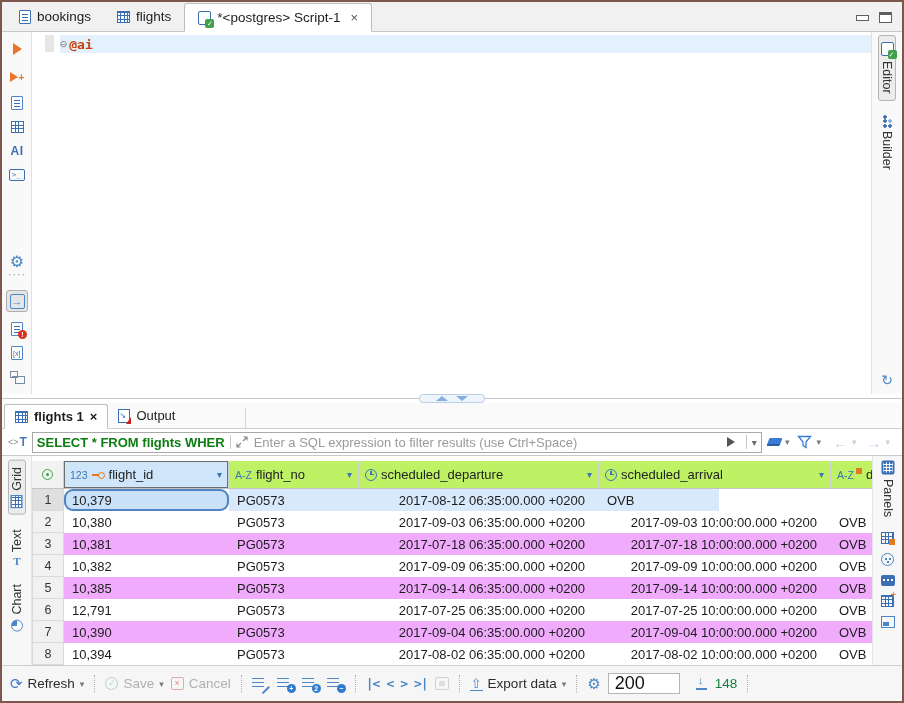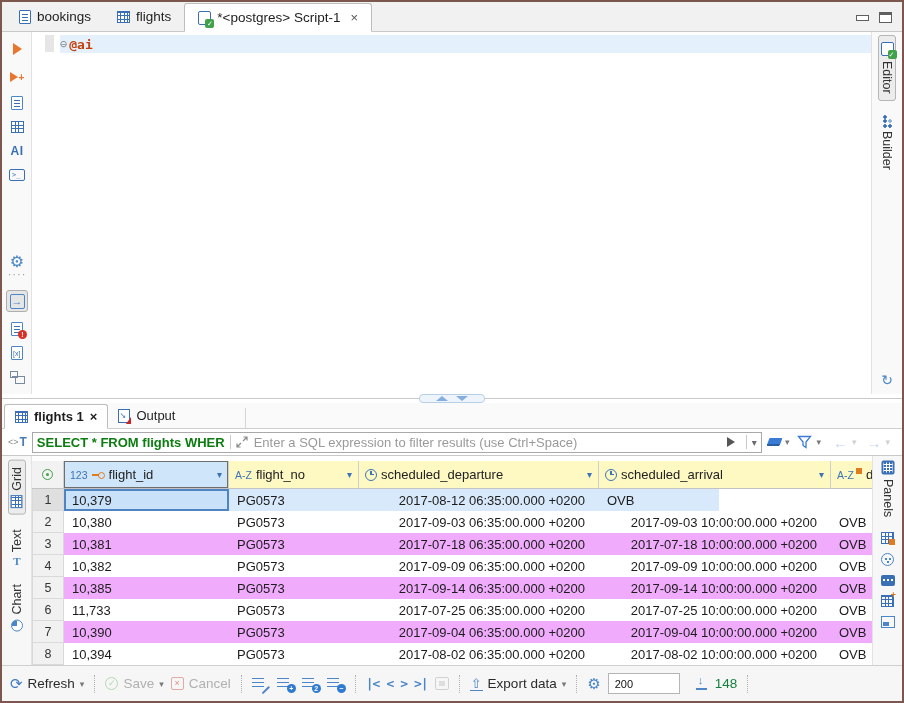--- a/index.html
+++ b/index.html
@@ -131,21 +131,21 @@
   .ic-text { color:#4a86c8; font-weight:bold; font-size:11px; font-family:"Liberation Serif",serif;}
   .ic-pie { width:12px; height:12px; border-radius:50%; border:1.5px solid #4a86c8;
      background: conic-gradient(#4a86c8 0 90deg, #fff 90deg 360deg); }
 
   .gridwrap { flex:1; min-width:0; overflow:hidden; padding-top:5px; background:#fff;}
   .ghead { display:flex; height:28px; }
   .corner { width:32px; flex:none; background:#f2f2f2; border-right:1px solid #cfcfcf; border-bottom:1px solid #c3c3c3;
      display:flex; align-items:center; justify-content:center;}
   .greendot { width:11px; height:11px; border-radius:50%; border:1.6px solid #43a047; position:relative;}
   .greendot::after { content:""; position:absolute; left:2.6px; top:2.6px; width:3.5px; height:3.5px; border-radius:50%; background:#43a047;}
-  .hcell { flex:none; background:#fef9c3; border-right:1px solid #cfcfcf; border-bottom:1px solid #c3c3c3;
+  .hcell { flex:none; background:#bef264; border-right:1px solid #cfcfcf; border-bottom:1px solid #c3c3c3;
      display:flex; align-items:center; gap:4px; padding:0 6px; font-size:13px; color:#222; overflow:hidden; white-space:nowrap;}
   .hcell.selcol { background:#cfe5fa; box-shadow: inset 0 0 0 1px #6e6e6e;}
   .tbadge { color:#3d74b8; font-size:10.5px; flex:none;}
   .keyicon { width:13px; height:7px; position:relative; flex:none;}
   .keyicon::before { content:""; position:absolute; left:0; top:3px; width:7px; height:1.8px; background:#e07c1f;}
   .keyicon::after { content:""; position:absolute; right:0; top:0.5px; width:5px; height:5px; border:1.6px solid #e07c1f; border-radius:50%;}
   .clockicon { width:12px; height:12px; border:1.4px solid #3d74b8; border-radius:50%; position:relative; flex:none;}
   .clockicon::before { content:""; position:absolute; left:4.4px; top:1.8px; width:1.4px; height:3.6px; background:#3d74b8;}
   .clockicon::after { content:""; position:absolute; left:4.6px; top:4.4px; width:3.2px; height:1.4px; background:#3d74b8;}
   .fkbadge { width:6px; height:6px; background:#e07c1f; flex:none; margin-left:-2px; margin-top:-8px;}
@@ -154,21 +154,21 @@
 
   .grow { display:flex; height:22px; }
   .grow.stripe .gcell { background:#f0abfc; }
   .grow.selrow .gcell { background:#d8e9fb; }
   .rnum { width:32px; flex:none; background:#f1f1f1; border:1px solid #d9d9d9; border-top:none;
      display:flex; align-items:center; justify-content:center; font-size:12.5px; color:#333;}
   .grow.selrow .rnum { background:#dfdfdf; }
   .gcell { flex:none; padding:0 8px; font-size:13px; color:#1c1c1c; display:flex; align-items:center;
      overflow:hidden; white-space:nowrap; background:#fff;}
   .gcell.r { justify-content:flex-end; padding-right:14px;}
-  .gcell.selcell { background:#c9e1f9 !important; box-shadow: inset 0 0 0 2px #4f83c2;}
+  .gcell.selcell { background:#c9e1f9 !important; box-shadow: inset 0 0 0 2px #4f83c2; border-radius: 9px;}
 
   .rstrip { width:30px; background:#f7f7f7; border-left:1px solid #e3e3e3; flex:none;
      display:flex; flex-direction:column; align-items:center; padding-top:5px; gap:9px;}
   .panelslbl { writing-mode:vertical-rl; font-size:12.5px; color:#333; display:flex; align-items:center; gap:5px;}
   .panelslbl .vicon { transform:rotate(-90deg);}
   .ic-grid-fill { width:14px; height:13px; background:#3a6fb5; border-radius:2px; position:relative;}
   .ic-grid-fill::before { content:""; position:absolute; inset:2px; background:
      repeating-linear-gradient(0deg, transparent 0 2px, #fff 2px 3px),
      repeating-linear-gradient(90deg, transparent 0 2px, #fff 2px 3px);}
   .ic-calc { width:13px; height:12px; border:1.2px solid #3a6fb5; position:relative; background:
@@ -205,21 +205,21 @@
      box-shadow:0 4px 0 #4a86c8, 0 8px 0 #4a86c8;}
   .rowic .badge { position:absolute; right:-1px; bottom:-2px; width:9px; height:9px; border-radius:50%;
      background:#2f7bd0; color:#fff; font-size:7px; line-height:9px; text-align:center; font-weight:bold;}
   .rowic .pencil { position:absolute; right:-1px; bottom:-1px; width:10px; height:2.4px; background:#4a86c8;
      transform:rotate(-45deg); border-radius:1px;}
   .navtxt { color:#4a86c8; font-size:13px; font-weight:bold; letter-spacing:-1px; font-family:"DejaVu Sans Mono",monospace;}
   .focusrow { width:14px; height:13px; border:1px solid #c9c9c9; border-radius:2px; position:relative; opacity:0.8;}
   .focusrow::after { content:""; position:absolute; left:3px; top:3px; right:3px; bottom:3px; background:#d9d9d9;}
   .export-ic { color:#4a86c8; font-size:13px; border-bottom:1.6px solid #4a86c8; line-height:1; padding:0 1px;}
   .gear-blue { color:#4a86c8; font-size:15px;}
-  .numinput { width:72px; height:21px; border:1px solid #b5b5b5; background:#fff; font-size:11px;
+  .numinput { width:72px; height:21px; border:1px solid #b5b5b5; background:#fff; font-size:18px;
      padding:0 6px; font-family:"Liberation Sans",sans-serif; color:#111;}
   .fetch-ic { width:13px; height:13px; position:relative;}
   .fetch-ic::before { content:""; position:absolute; left:1px; right:1px; bottom:0; height:1.8px; background:#4a86c8;}
   .fetch-ic::after { content:"↓"; position:absolute; left:3px; top:-3px; color:#4a86c8; font-size:11px; font-weight:bold;}
   .cnt { color:#15803d; }
 </style>
 </head>
 <body>
 
 <div id="win">
@@ -441,21 +441,21 @@
           <div class="grow stripe">
             <div class="rnum">5</div>
             <div class="gcell" style="width: 165px;">10,385</div>
             <div class="gcell" style="width: 130px;">PG0573</div>
             <div class="gcell r" style="width: 240px;">2017-09-14 06:35:00.000 +0200</div>
             <div class="gcell r" style="width: 232px;">2017-09-14 10:00:00.000 +0200</div>
             <div class="gcell" style="width: 120px;">OVB</div>
           </div>
           <div class="grow">
             <div class="rnum">6</div>
-            <div class="gcell" style="width: 165px;">11,733</div>
+            <div class="gcell" style="width: 165px;">12,791</div>
             <div class="gcell" style="width: 130px;">PG0573</div>
             <div class="gcell r" style="width: 240px;">2017-07-25 06:35:00.000 +0200</div>
             <div class="gcell r" style="width: 232px;">2017-07-25 10:00:00.000 +0200</div>
             <div class="gcell" style="width: 120px;">OVB</div>
           </div>
           <div class="grow stripe">
             <div class="rnum">7</div>
             <div class="gcell" style="width: 165px;">10,390</div>
             <div class="gcell" style="width: 130px;">PG0573</div>
             <div class="gcell r" style="width: 240px;">2017-09-04 06:35:00.000 +0200</div>

